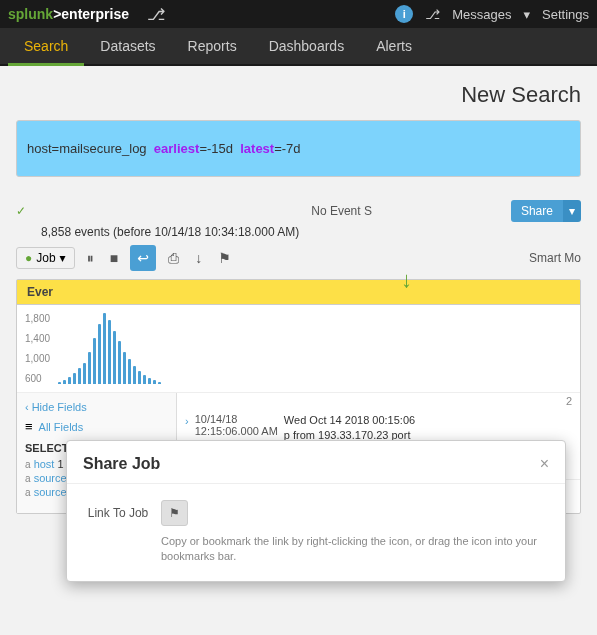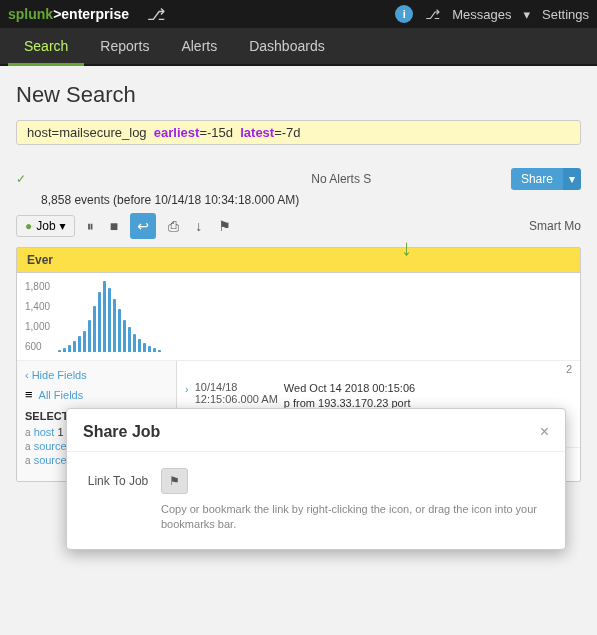--- a/index.html
+++ b/index.html
@@ -34,42 +34,43 @@
       color: #ccc;
       padding: 0 16px;
       display: flex;
       align-items: center;
       cursor: pointer;
       font-size: 14px;
       border-bottom: 3px solid transparent;
       margin-bottom: -2px;
     }
     .tab-item.active {
-      color: #bef264;
+      color: #eab308;
       border-bottom: 3px solid #65a637;
     }
 
     
     .main-content {
       background: #f2f2f2;
       padding: 16px 16px 0 16px;
     }
     .page-title {
       font-size: 22px;
       color: #333;
       margin-bottom: 12px;
       font-weight: 300;
+      text-align: right;
     }
 
     
     .search-bar {
-      background: #fef9c3;
+      background: #7dd3fc;
       border: 1px solid #ccc;
       border-radius: 3px;
-      padding: 4px 10px;
+      padding: 20px 10px;
       font-size: 13px;
       color: #333;
       width: 100%;
       margin-bottom: 6px;
       text-align: right;
     }
     .search-query { display: flex; align-items: center; }
     .search-query .kw { color: #333; }
     .search-query .field-kw { color: #a020f0; font-weight: bold; }
 
@@ -326,42 +327,43 @@
     <div class="info-icon">i</div>
     <span style="color:#ccc;">⎇</span>
     <span class="messages-btn">Messages</span>
     <span style="color:#ccc;">▾</span>
     <span style="color:#ccc;">Settings</span>
   </div>
 </div>
 
 <div class="tab-bar">
   <div class="tab-item active">Search</div>
+  <div class="tab-item">Datasets</div>
   <div class="tab-item">Reports</div>
+  <div class="tab-item">Dashboards</div>
   <div class="tab-item">Alerts</div>
-  <div class="tab-item">Dashboards</div>
 </div>
 
 <div class="main-content">
   <div class="page-title">New Search</div>
 
   <div class="search-bar">
     <span class="search-query">
       <span class="kw">host=mailsecure_log &nbsp;</span>
       <span class="field-kw">earliest</span>
         <span class="kw">=-15d &nbsp;</span>
       <span class="field-kw">latest</span>
         <span class="kw">=-7d</span>
     </span>
   </div>
 
   <div class="status-bar">
     <span class="check">✓</span>
     <span class="events-count">8,858 events (before 10/14/18 10:34:18.000 AM)</span>
-    <span>No Alerts S</span>
+    <span>No Event S</span>
     <div class="share-group">
       <button class="share-btn">Share</button>
       <button class="share-caret">▾</button>
     </div>
   </div>
 
   <div class="toolbar-area">
     <div class="toolbar">
       <button class="job-btn">
         <span class="job-dot">●</span>

